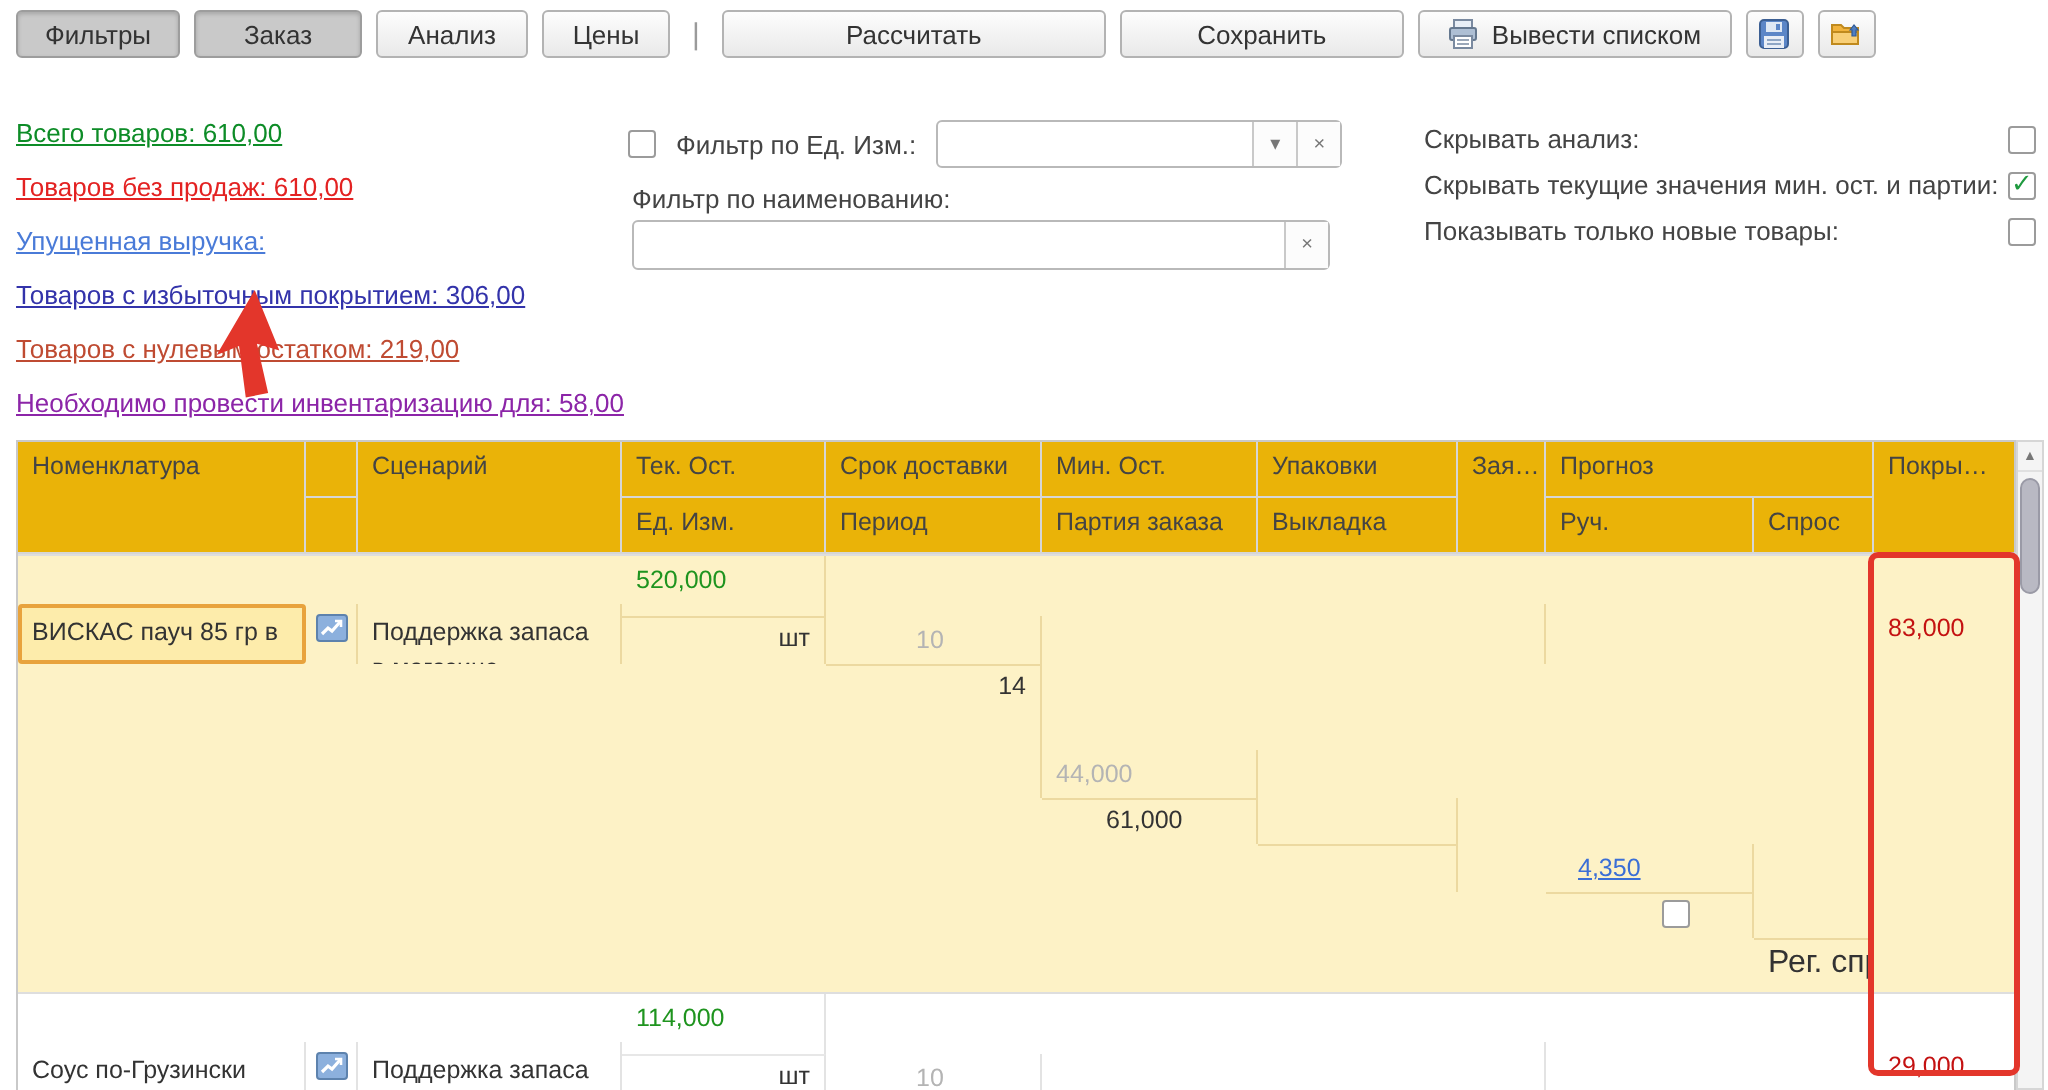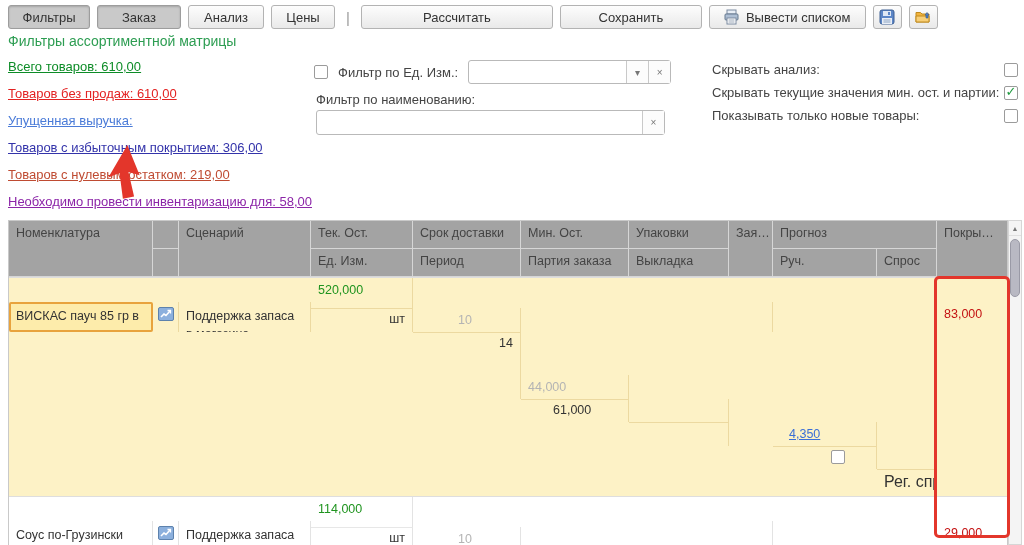--- a/index.html
+++ b/index.html
@@ -41,21 +41,21 @@
   .name-filter .cbtn { width:22px; border-left:1px solid #c9c9c9; display:flex; align-items:center; justify-content:center;
                        color:#777; font-size:10px; cursor:pointer; background:#fcfcfc; }
 
   .options { position:absolute; left:712px; top:58px; width:306px; }
   .opt-row { height:23px; display:flex; align-items:center; }
   .opt-row .lbl { flex:1; color:#444; }
 
   
   .grid-cols { display:grid; grid-template-columns:144px 26px 132px 102px 108px 108px 100px 44px 104px 60px 72px; }
   .table { position:absolute; left:8px; top:220px; width:1000px; border:1px solid #c9c9c9; background:#fff; }
-  .thead { grid-template-rows:28px 28px; background:#a3a3a3; font-size:12.5px; color:#444; }
+  .thead { grid-template-rows:28px 28px; background:#eab308; font-size:12.5px; color:#444; }
   .thead .hc { border-right:1px solid #d6d6d6; border-bottom:1px solid #d6d6d6; padding:5px 7px; overflow:hidden; white-space:nowrap; }
   .thead .span2 { grid-row:1/3; }
   .thead .r { text-align:left; }
   .trow { grid-template-rows:30px 24px; background:#fff; border-top:1px solid #dedede; font-size:12.5px; position:relative; }
   .trow .dc { border-right:1px solid #e3e3e3; padding:5px 7px; overflow:hidden; white-space:nowrap; }
   .trow .span2 { grid-row:1/3;margin-top:24px; }
   .trow .sub { border-top:1px solid #e7e7e7; padding-top:3px; }
   .trow.selected { background:#fdf2c6; }
   .trow.selected .dc { border-right-color:#ecd9a0; }
   .trow.selected .sub { border-top-color:#ecd9a0; }
@@ -131,21 +131,20 @@
       <span class="icon16">
         <svg viewBox="0 0 16 16" width="16" height="16">
             <path d="M1 5 L1 13 L14 13 L14 5 L7 5 L5.5 3.5 L1 3.5 Z" fill="#f2b33c" stroke="#c08a1e"></path>
             <path d="M1 7 L14 7 L14 13 L1 13 Z" fill="#f8cf77" stroke="#c08a1e"></path>
             <path d="M10 6 L12 3.5 L14 6 L13 6 L13 9 L11 9 L11 6 Z" fill="#4f7ec2" stroke="#2f5a96" stroke-width="0.6"></path>
           </svg>
       </span>
     </button>
   </div>
 
-  <div class="panel-title">Фильтры ассортиментной матрицы</div>
 
   <div class="links">
     <a style="color: rgb(13, 140, 39);">Всего товаров: 610,00</a>
     <a style="color: rgb(227, 34, 34);">Товаров без продаж: 610,00</a>
     <a style="color: rgb(74, 123, 216);">Упущенная выручка:</a>
     <a style="color: rgb(51, 51, 170);">Товаров с избыточным покрытием: 306,00</a>
     <a style="color: rgb(191, 75, 50);">Товаров с нулевым остатком: 219,00</a>
     <a style="color: rgb(140, 37, 168);">Необходимо провести инвентаризацию для: 58,00</a>
   </div>
 

